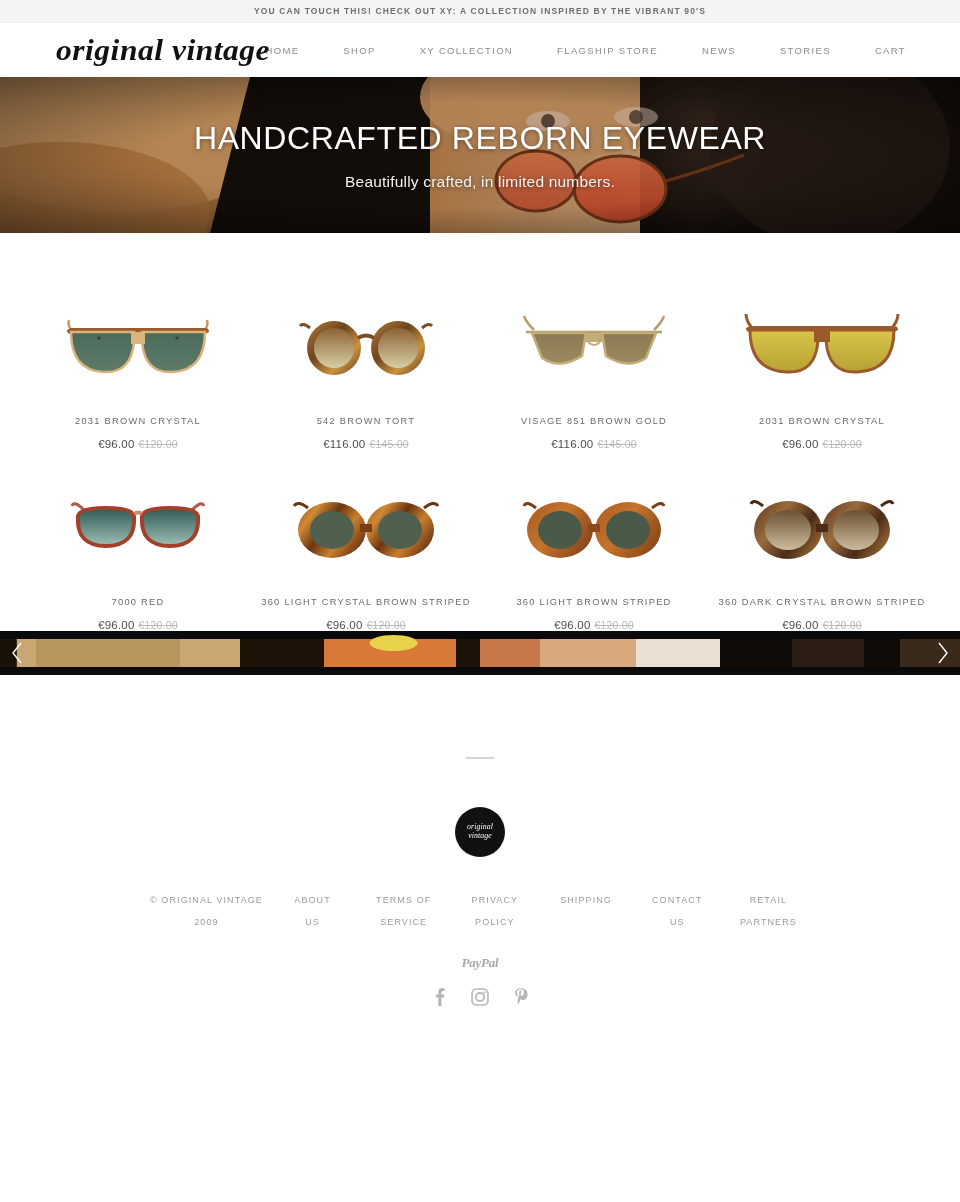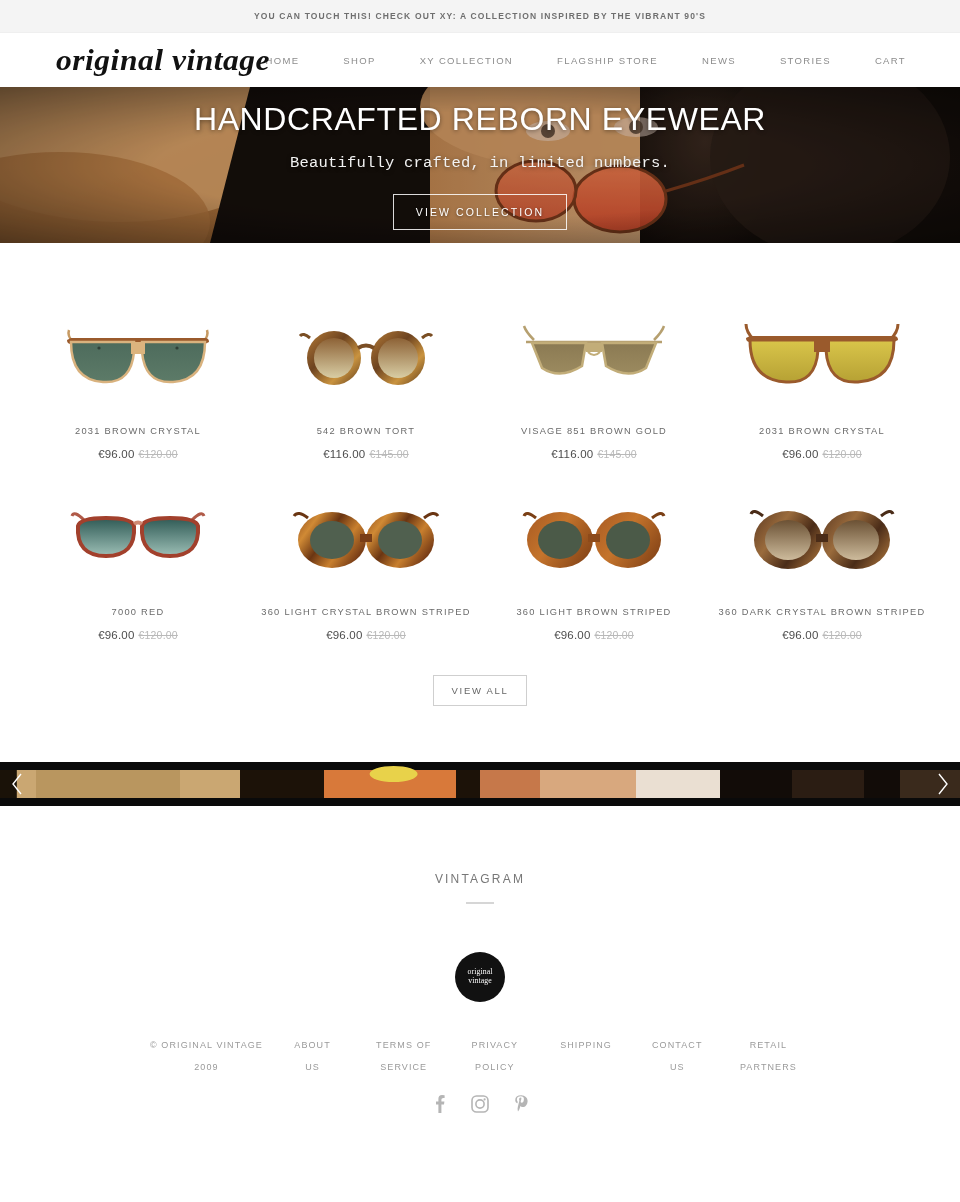--- a/index.html
+++ b/index.html
@@ -6,21 +6,21 @@
   html, body {
     width: 960px;
     background: #ffffff;
     font-family: "Liberation Sans", sans-serif;
     -webkit-font-smoothing: antialiased;
   }
   body { width: 960px; height: 1202px; overflow: hidden; position: relative; }
 
   
   .announce {
-    height: 33px;
+    height: 23px;
     background: #f4f4f4;
     display: flex;
     align-items: center;
     justify-content: center;
     border-bottom: 1px solid #efefef;
   }
   .announce-text {
     font-size: 8.5px;
     letter-spacing: 1.15px;
     color: #6f6f6f;
@@ -92,21 +92,20 @@
     text-shadow: 0 1px 4px rgba(0,0,0,.45);
     line-height: 1.1;
     margin-top: 2px;
   }
   .hero-sub {
     font-size: 15.5px;
     color: #f2f2f2;
     letter-spacing: 0.2px;
     margin-top: 17px;
     text-shadow: 0 1px 4px rgba(0,0,0,.5);
-    font-family: Liberation Mono, monospace;
   }
   .hero-btn {
     margin-top: 22px;
     border: 1px solid rgba(255,255,255,.85);
     background: transparent;
     color: #fff;
     font-size: 10.5px;
     letter-spacing: 2.1px;
     padding: 11px 22px;
     cursor: pointer;
@@ -212,20 +211,21 @@
   .badge {
     width: 50px; height: 50px;
     border-radius: 50%;
     background: #111;
     display: flex; flex-direction: column;
     align-items: center; justify-content: center;
     cursor: pointer;
   }
   .badge span {
     font-family: "Liberation Serif", serif;
+    font-style: italic;
     color: #fff;
     font-size: 7.8px;
     line-height: 1.15;
     letter-spacing: .1px;
   }
   .flinks {
     margin-top: 32px;
     display: flex;
     justify-content: center;
     align-items: flex-start;
@@ -325,21 +325,20 @@
     <ellipse cx="548" cy="44" rx="22" ry="10" fill="#f3ddd0" opacity="0.55"></ellipse>
     <ellipse cx="548" cy="44" rx="7" ry="7" fill="#4a3528" opacity="0.8"></ellipse>
     <ellipse cx="636" cy="40" rx="22" ry="10" fill="#f3ddd0" opacity="0.5"></ellipse>
     <ellipse cx="636" cy="40" rx="7" ry="7" fill="#4a3528" opacity="0.75"></ellipse>
     <rect width="960" height="156" fill="url(#vign)"></rect>
     <rect width="960" height="156" fill="rgba(0,0,0,0.18)"></rect>
   </svg>
   <div class="hero-inner">
     <div class="hero-title">HANDCRAFTED REBORN EYEWEAR</div>
     <div class="hero-sub">Beautifully crafted, in limited numbers.</div>
-    <button class="hero-btn">VIEW COLLECTION</button>
   </div>
 </div>
 
 <div class="products">
 
   <div class="prow first">
 
     <div class="pcard">
       <div class="pimg">
         <svg width="150" height="92" viewBox="0 0 150 92">
@@ -537,23 +536,20 @@
         </svg>
       </div>
       <div class="ptitle">360 DARK CRYSTAL BROWN STRIPED</div>
       <div class="pprice">
         <span>€96.00</span><span class="was">€120.00</span>
       </div>
     </div>
 
   </div>
 
-  <div class="viewall-wrap">
-    <button class="viewall">VIEW ALL</button>
-  </div>
 </div>
 
 <div class="carousel">
   <div class="car-track">
     <svg class="car-slide" viewBox="0 0 200 44" preserveAspectRatio="none">
       <rect width="200" height="44" fill="#caa772"></rect>
       <rect y="0" width="200" height="8" fill="#0a0a0a"></rect>
       <rect y="36" width="200" height="8" fill="#0a0a0a"></rect>
       <rect x="0" y="8" width="14" height="28" fill="#1a1208"></rect>
       <rect x="30" y="8" width="120" height="28" fill="#b9965f"></rect>
@@ -586,21 +582,20 @@
     </svg>
   </div>
   <div class="car-arrow right">
     <svg width="14" height="24" viewBox="0 0 14 24">
       <path d="M3 2 L11 12 L3 22" stroke="#ffffff" stroke-width="1.4" fill="none"></path>
     </svg>
   </div>
 </div>
 
 <div class="vintagram">
-  <div class="vg-title">VINTAGRAM</div>
   <div class="vg-rule"></div>
 </div>
 
 <div class="footer">
 
   <div class="badge-wrap">
     <div class="badge">
       <span>original</span>
       <span>vintage</span>
     </div>
@@ -630,20 +625,23 @@
     <a class="flink">
       <span class="l1">CONTACT</span>
       <span class="l2">US</span>
     </a>
     <a class="flink">
       <span class="l1">RETAIL</span>
       <span class="l2">PARTNERS</span>
     </a>
   </div>
 
+  <div class="paypal-wrap">
+    <div class="paypal">PayPal</div>
+  </div>
 
   <div class="social">
     <a>
       <svg width="18" height="20" viewBox="0 0 18 20">
         <path d="M11.4 19 L11.4 10.4 L14 10.4 L14.4 7.4 L11.4 7.4 L11.4 5.5 q0 -1.5 1.9 -1.5 L14.6 4 L14.6 1.2 q-0.9 -0.2 -2.6 -0.2 q-3.6 0 -3.6 3.8 L8.4 7.4 L6 7.4 L6 10.4 L8.4 10.4 L8.4 19 Z" fill="currentColor"></path>
       </svg>
     </a>
     <a>
       <svg width="20" height="20" viewBox="0 0 20 20">
         <rect x="2" y="2" width="16" height="16" rx="4.5" ry="4.5" fill="none" stroke="currentColor" stroke-width="1.6"></rect>

